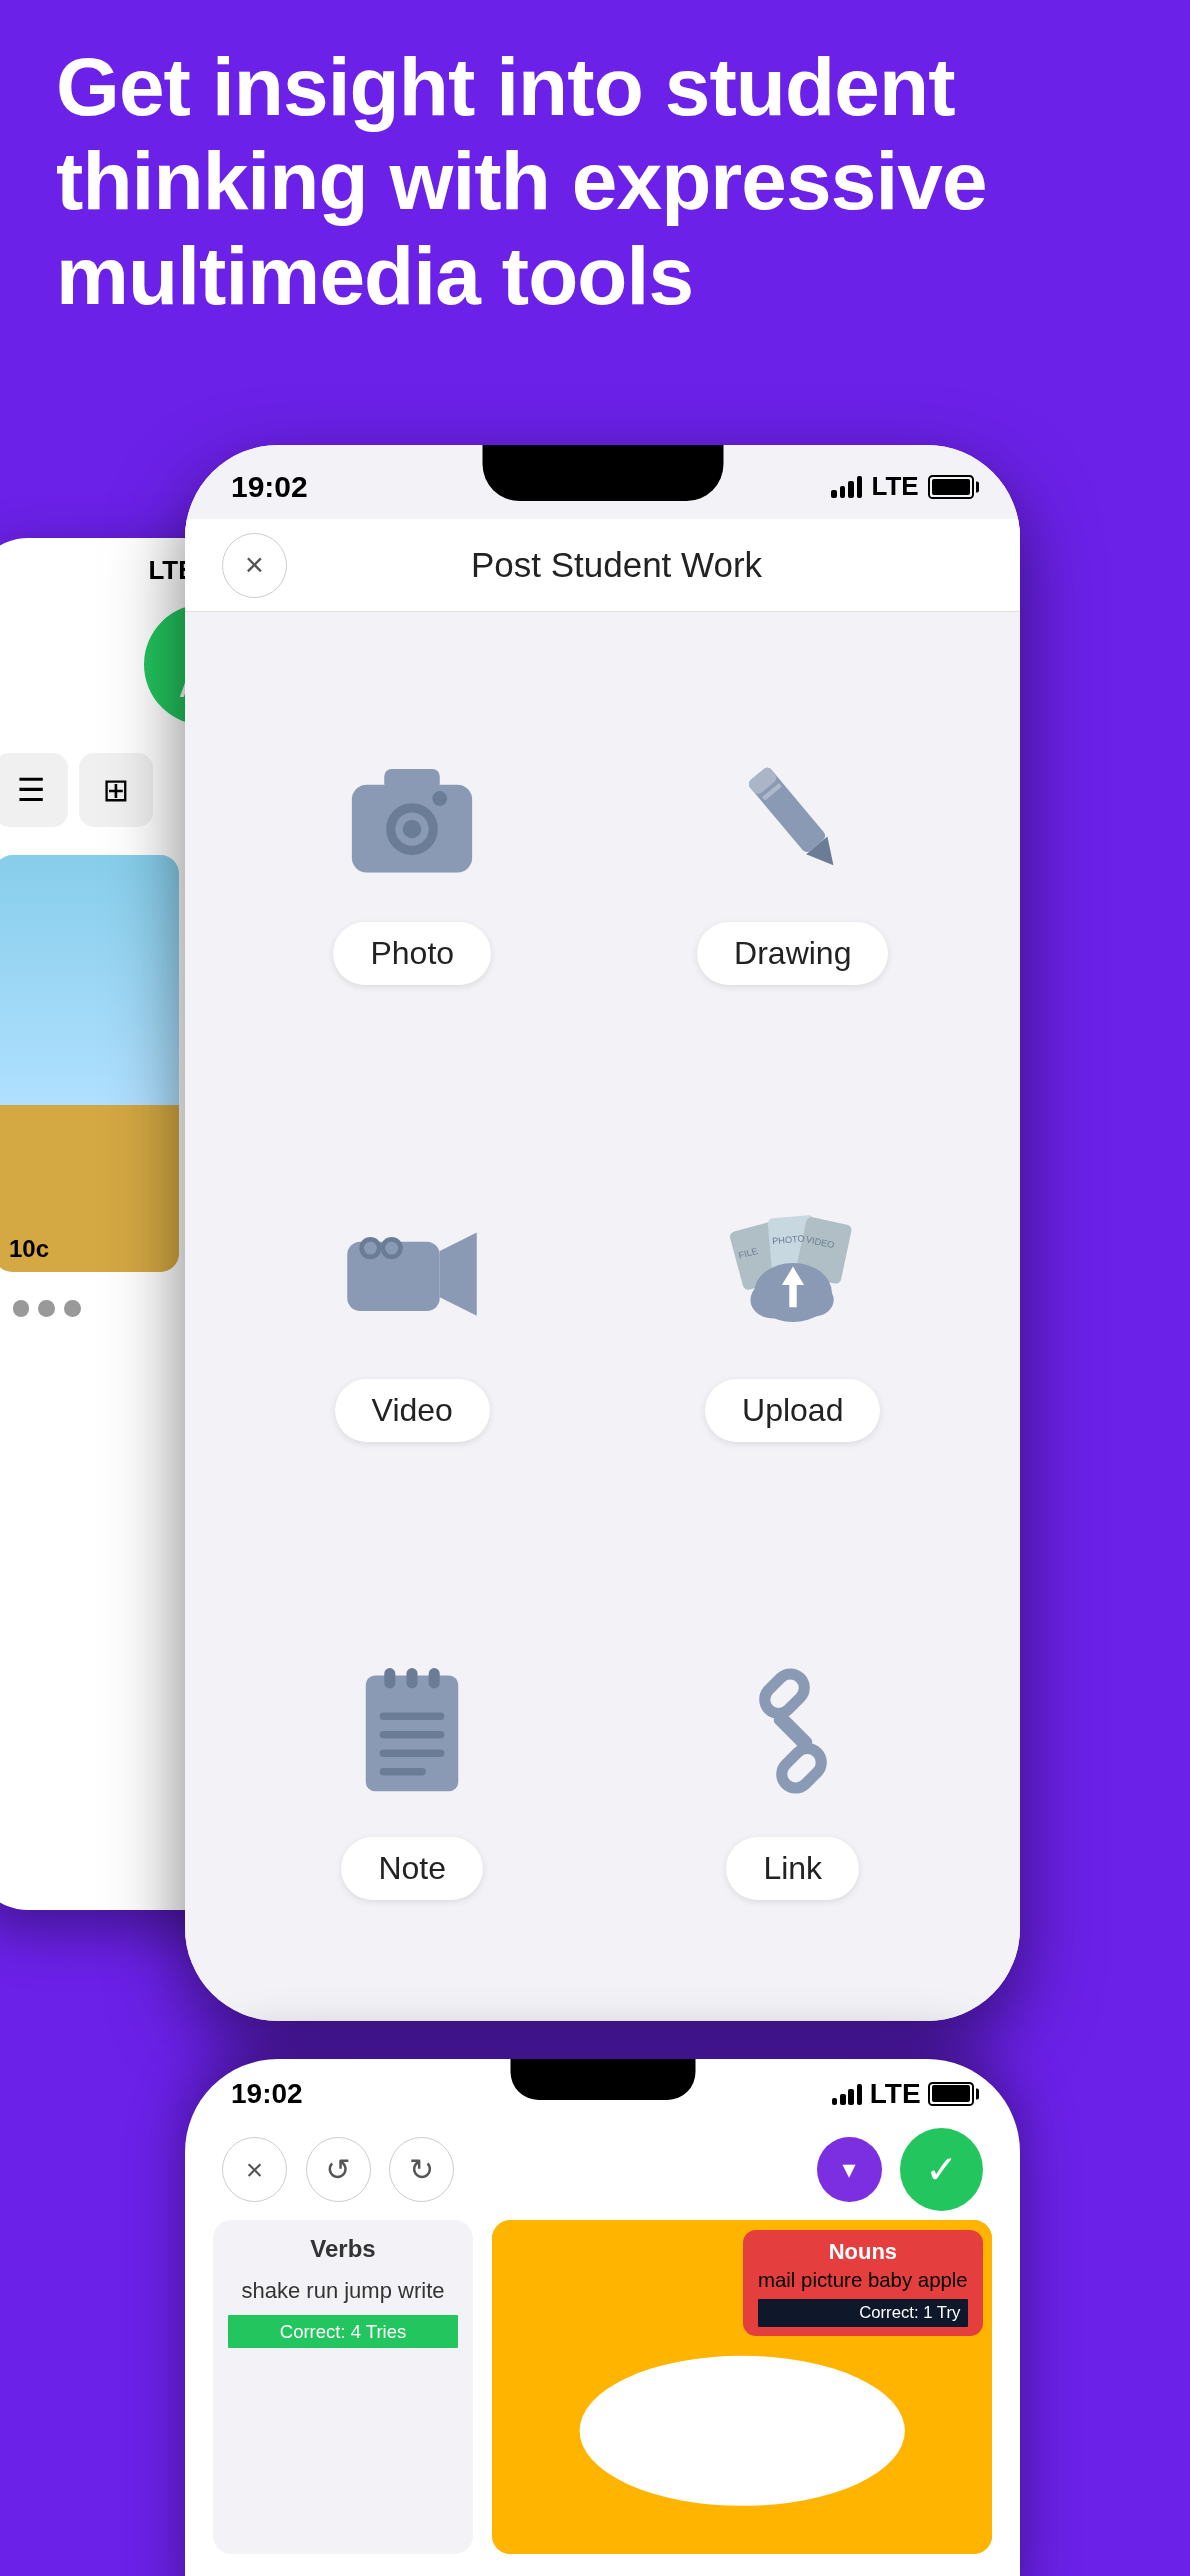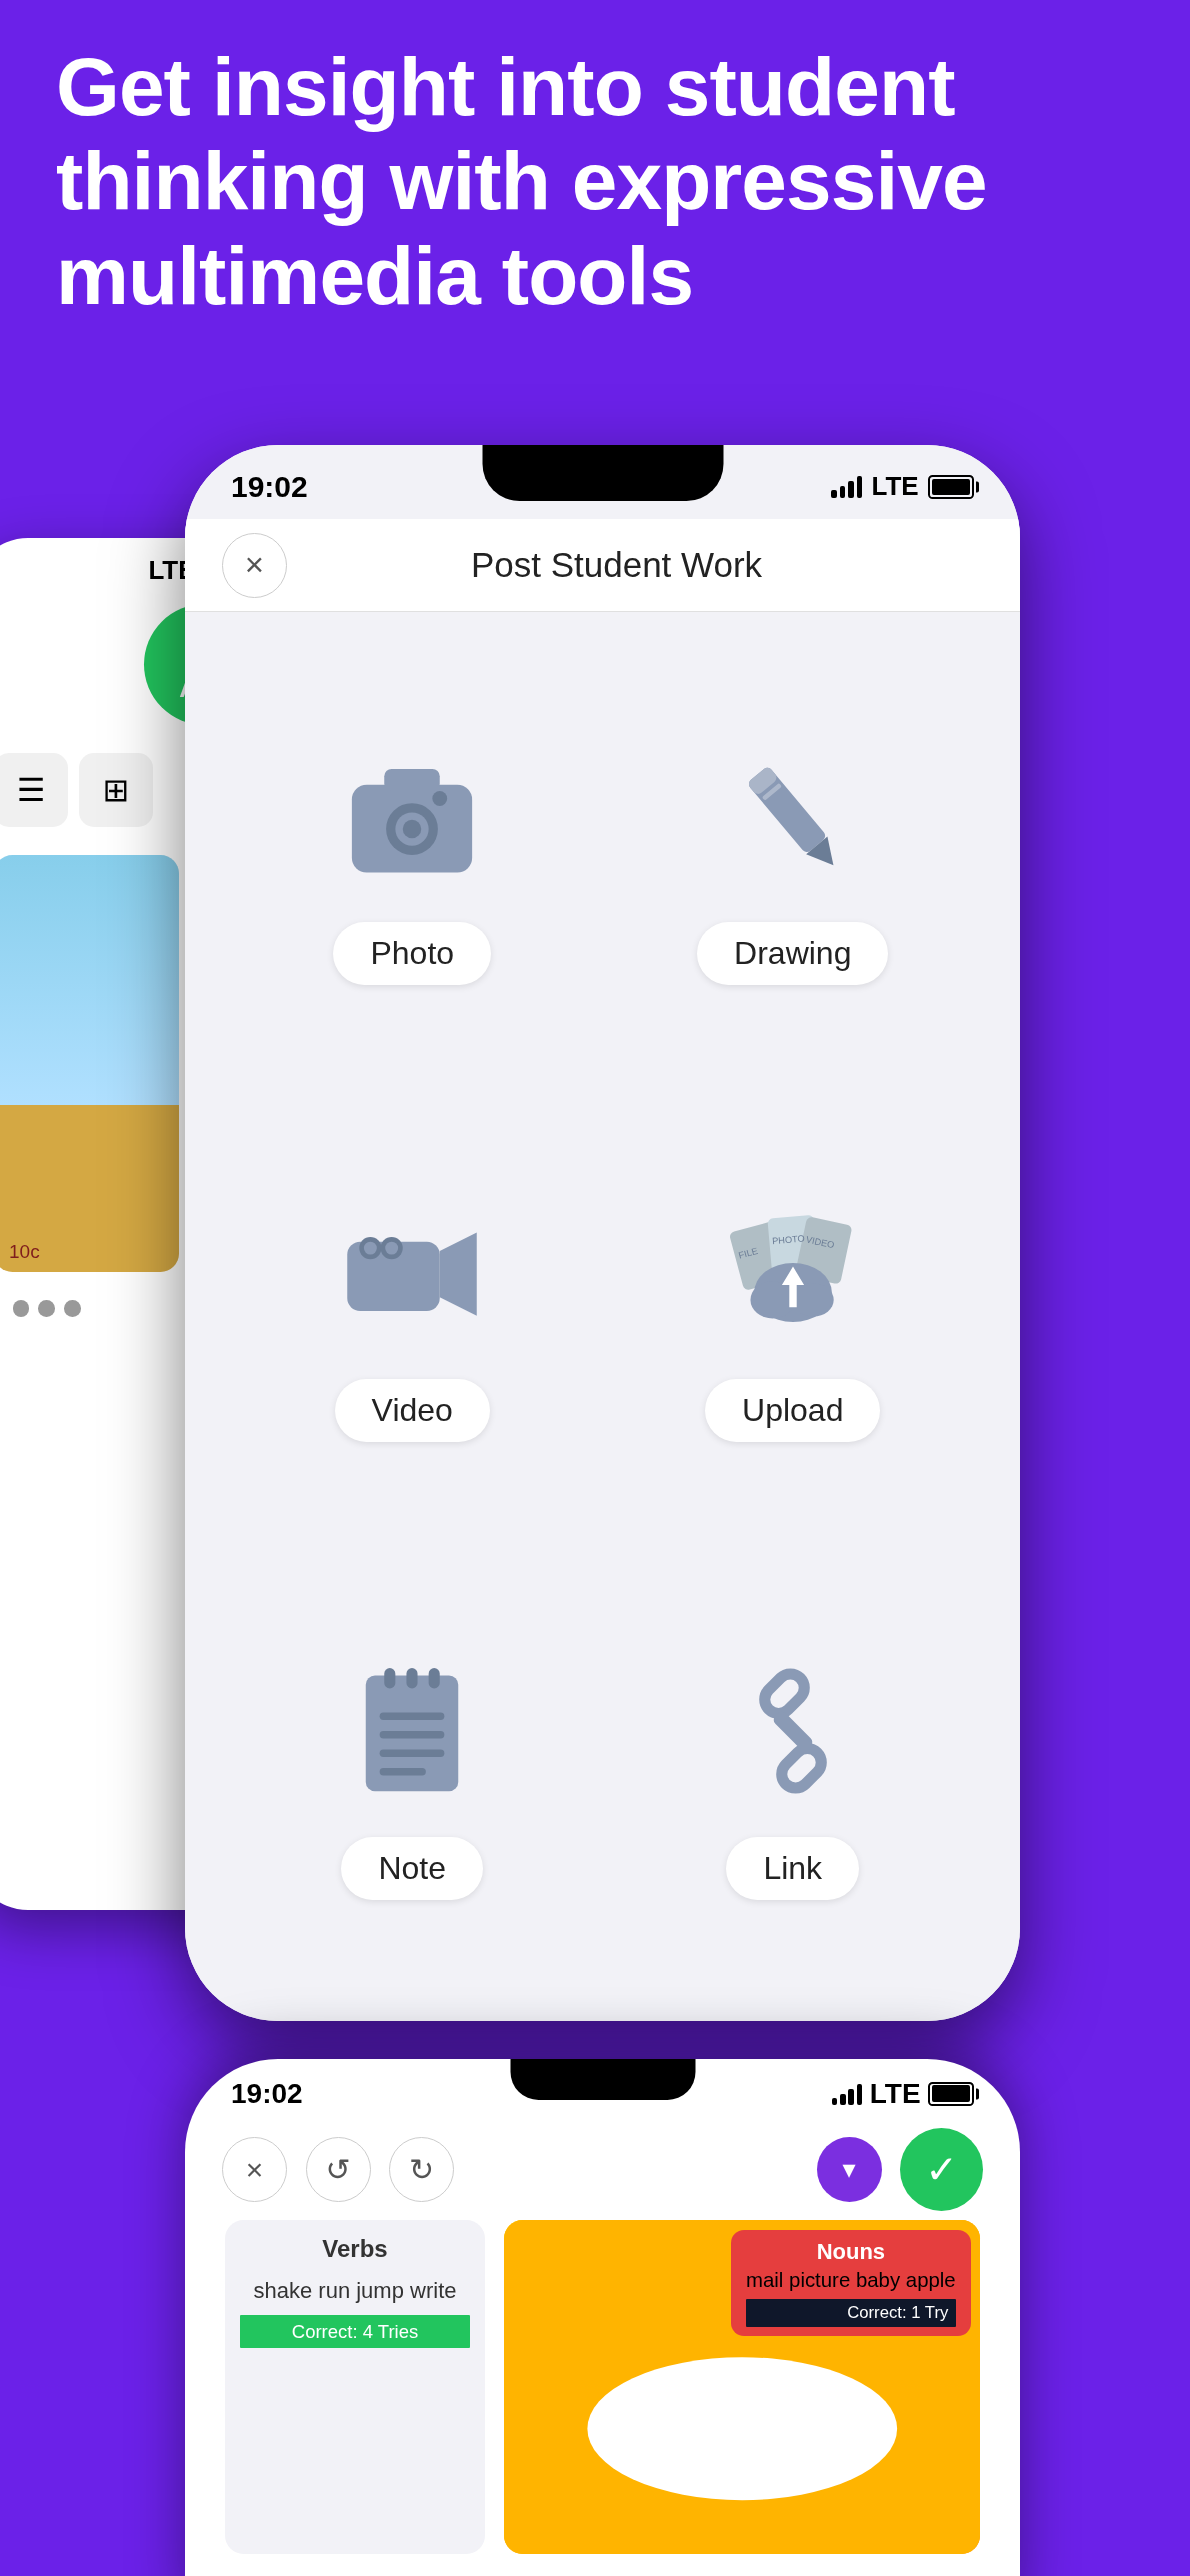--- a/index.html
+++ b/index.html
@@ -96,23 +96,23 @@
       background: linear-gradient(180deg, #87CEEB 0%, #B0E0FF 100%);
     }
     .left-card-ground {
       height: 40%;
       background: #D4A843;
       display: flex;
       align-items: flex-end;
       padding: 9.3px 15px;
     }
     .card-price {
-      color: #7f1d1d;
-      font-size: 19px;
-      font-weight: 400;
+      color: #000000;
+      font-size: 24px;
+      font-weight: 700;
     }
     .dots-row {
       display: flex;
       gap: 9.3px;
       margin-top: 28px;
       padding: 0 18.5px;
     }
     .dot {
       width: 16.7px;
       height: 16.7px;
@@ -348,21 +348,21 @@
       display: flex;
       align-items: center;
       justify-content: center;
       font-size: 39px;
       color: #fff;
     }
 
     
     .activity-area {
       display: flex;
-      margin: 0 40px;
+      margin: 0 28px;
       gap: 18.5px;
       height: 334px;
     }
     .verbs-panel {
       background: #f2f2f7;
       border-radius: 18.5px;
       padding: 15px;
       width: 260px;
       flex-shrink: 0;
     }

